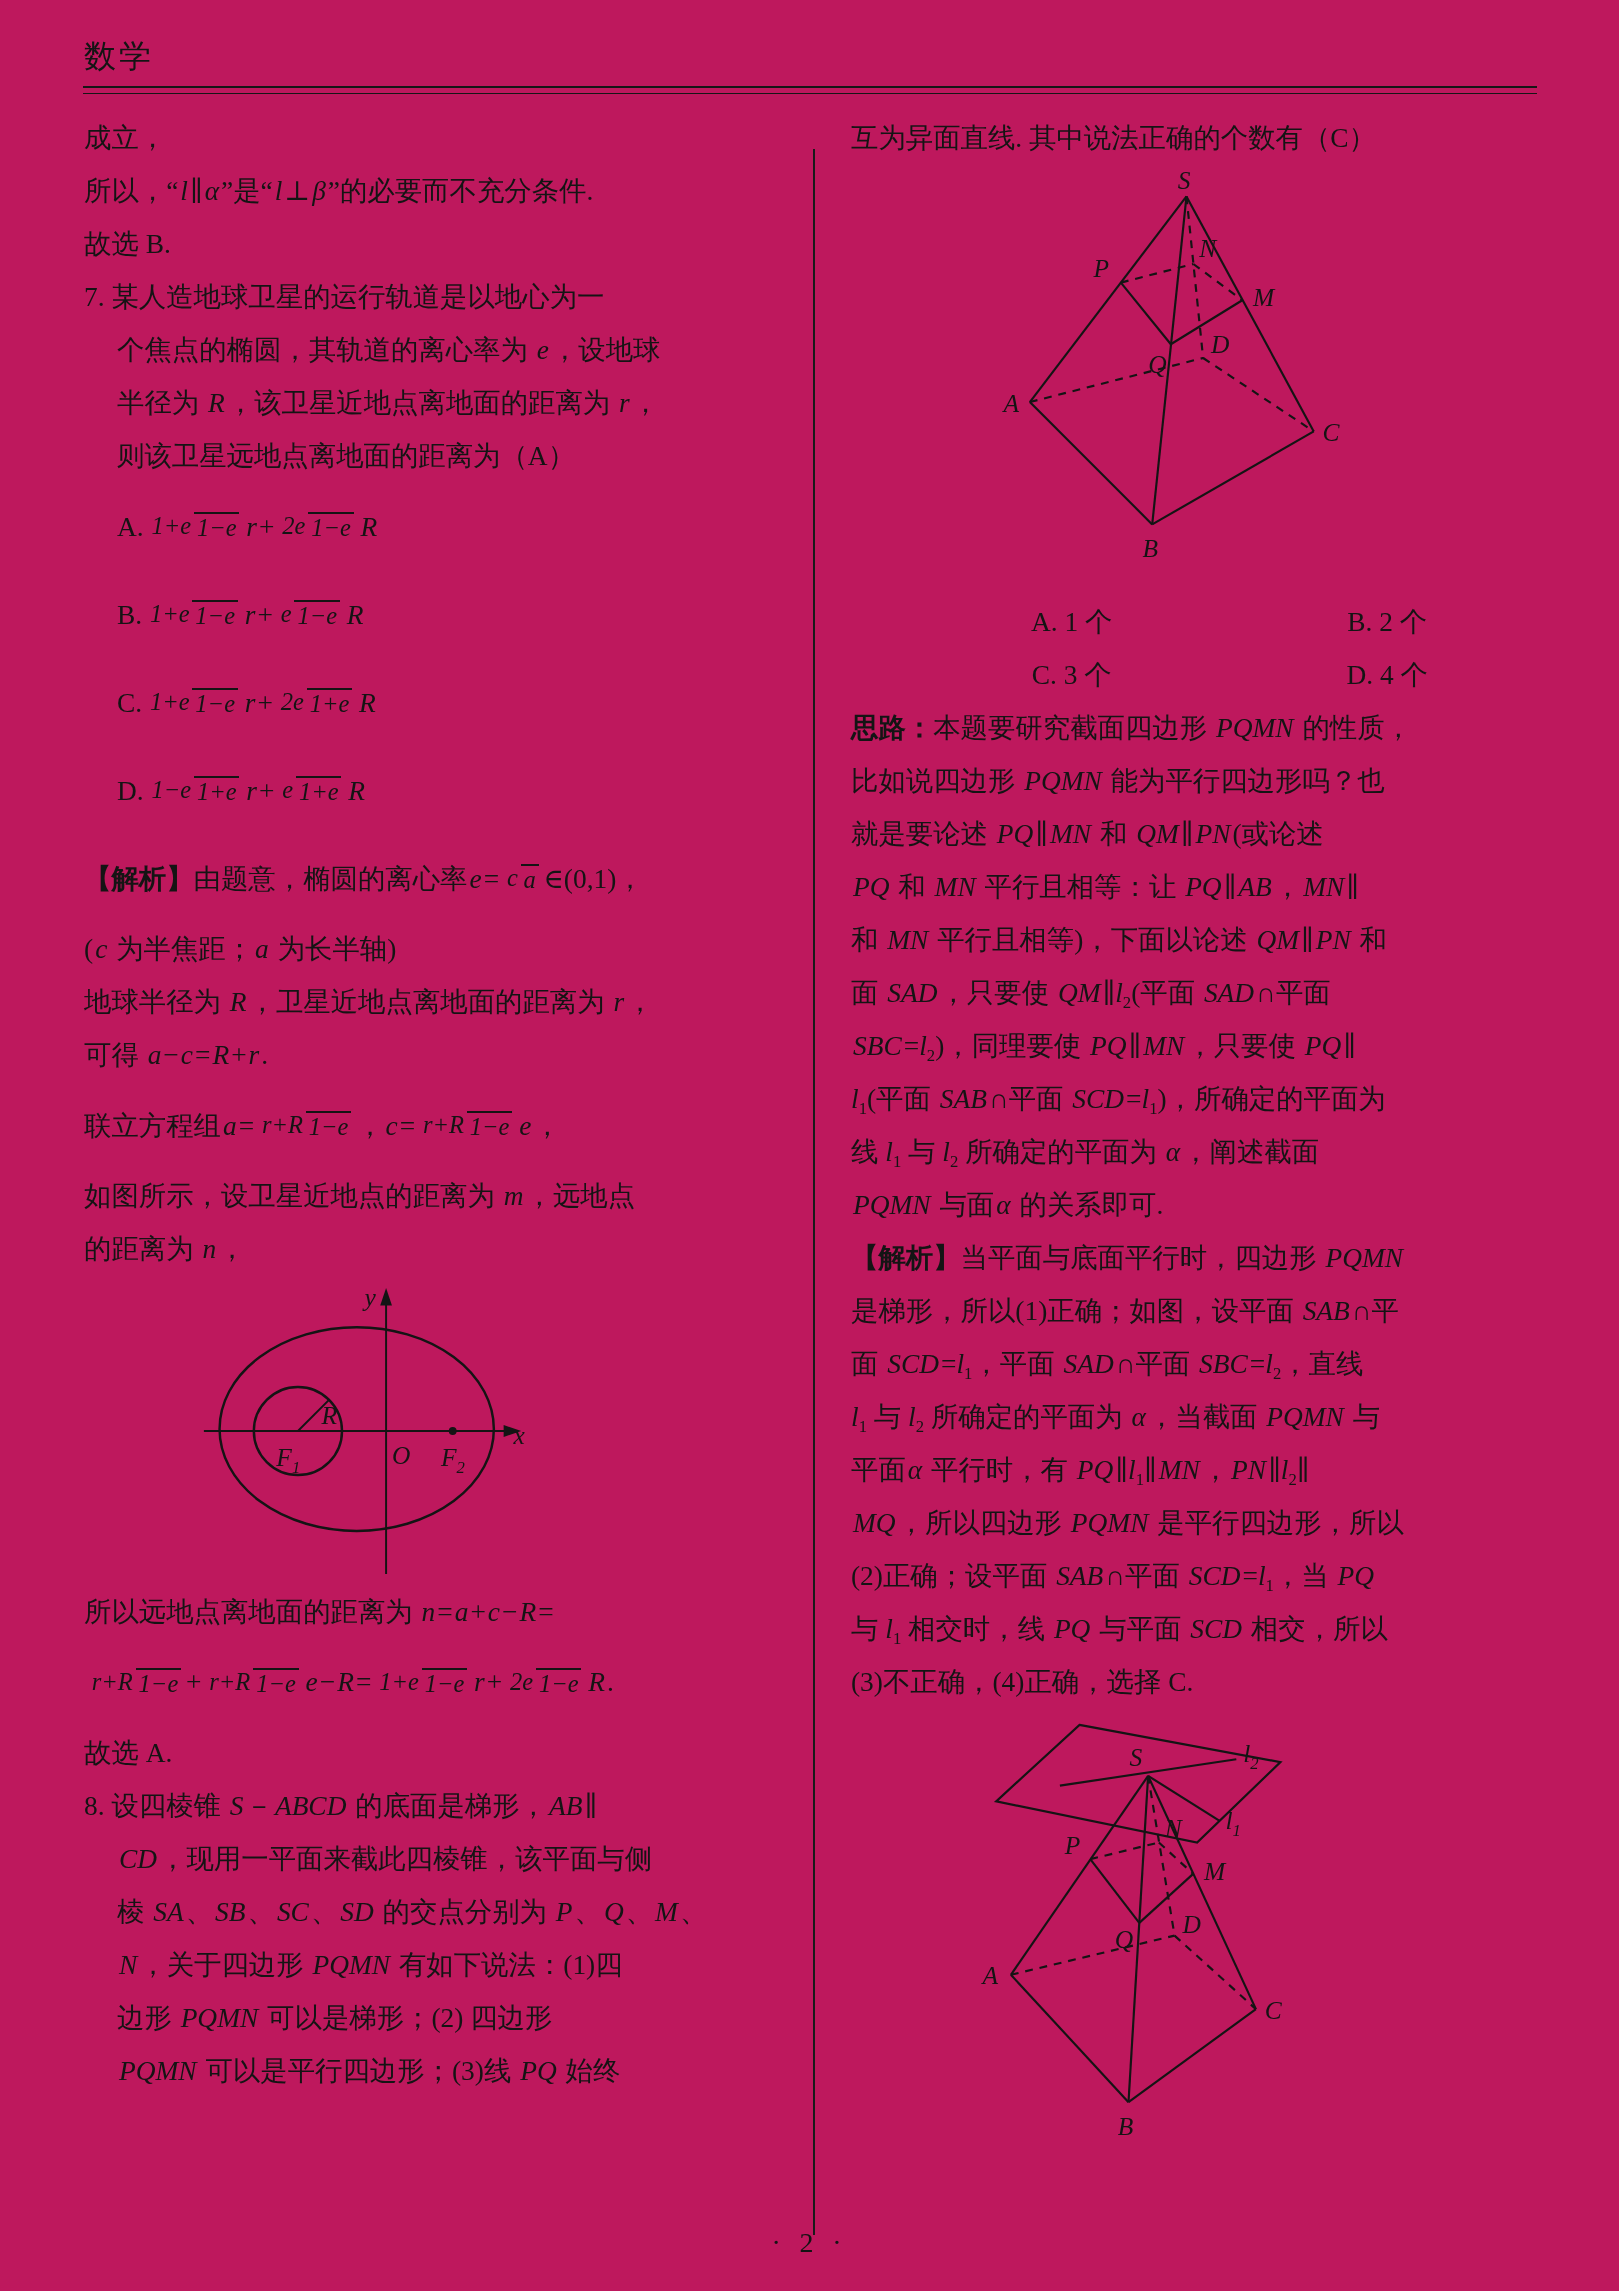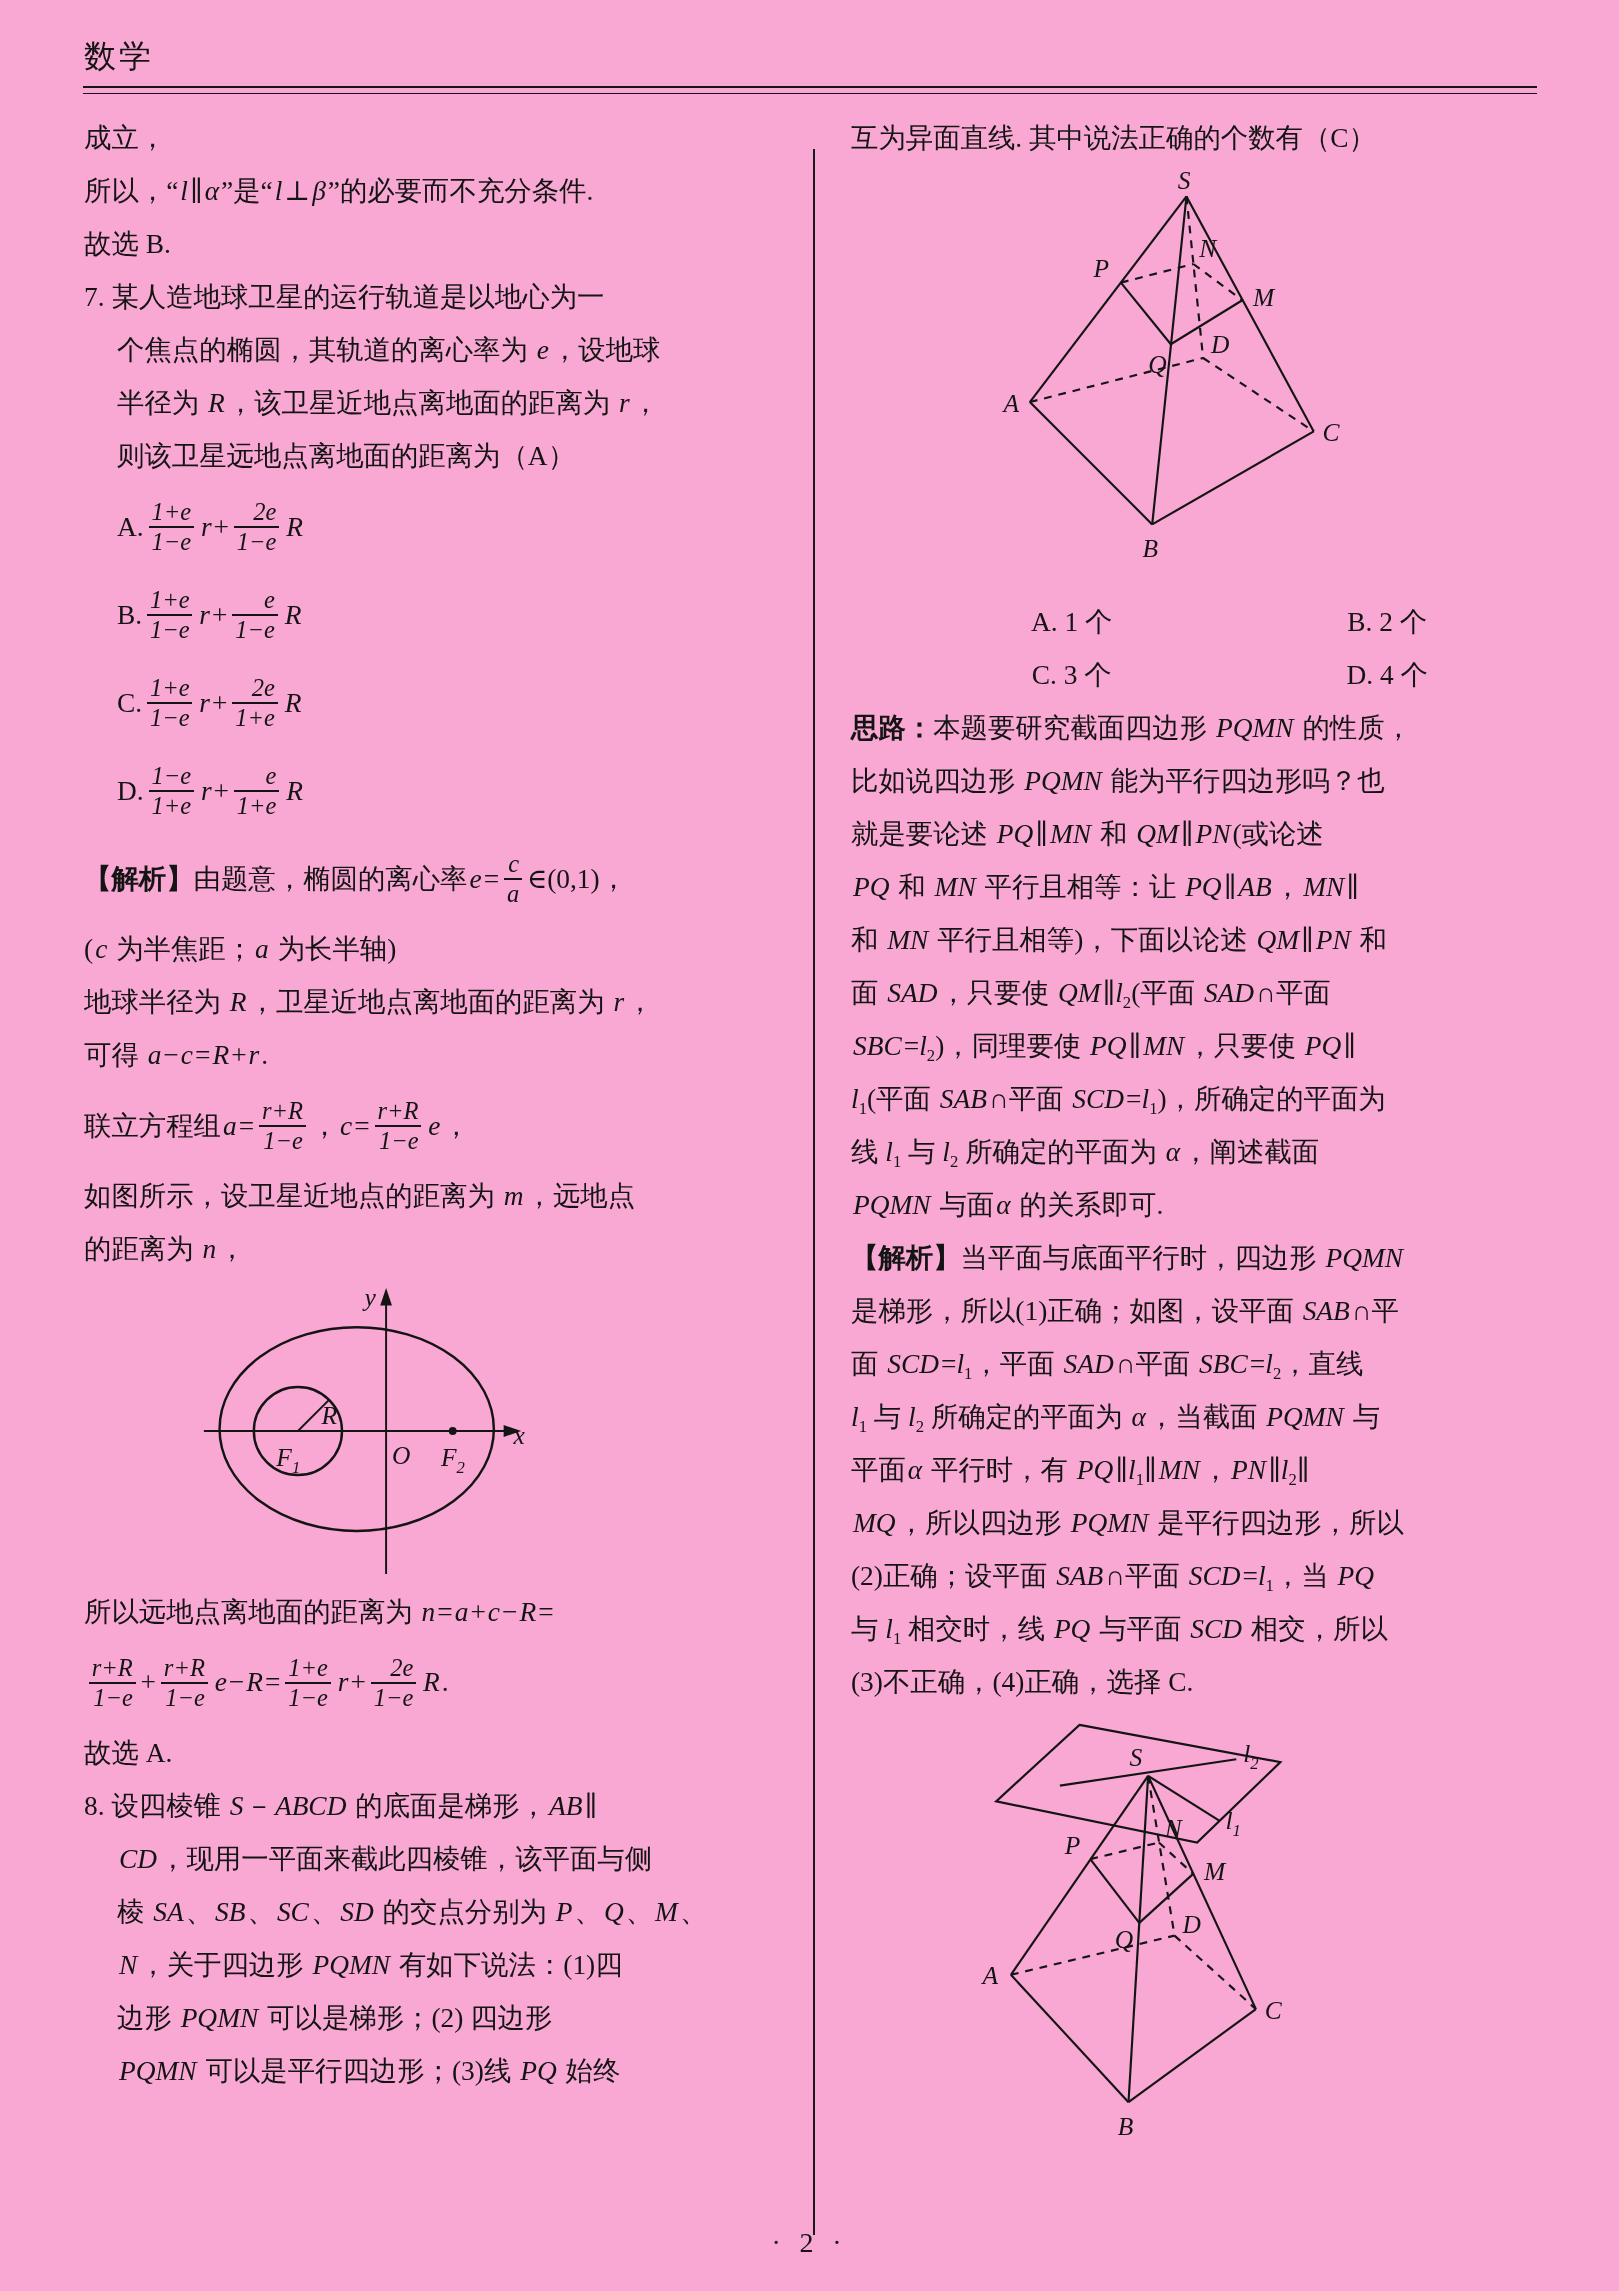--- a/index.html
+++ b/index.html
@@ -1,34 +1,34 @@
 <!DOCTYPE html>
 <html><head>
 <meta charset="utf-8">
 <style>
   html,body{margin:0;padding:0;background:#e8e8e8;}
-  .page{position:relative;width:1619px;height:2292px;background:#f9a8d4;
+  .page{position:relative;width:1619px;height:2292px;background:#be185d;
         font-family:"Liberation Serif","DejaVu Serif",serif;color:#141414;
         font-size:27.4px;overflow:hidden;}
   .doc-title{position:absolute;left:84px;top:35px;font-size:32px;letter-spacing:2.9px;}
   .double-rule{position:absolute;left:83px;top:86px;width:1454px;height:4.9px;
                border-top:2.9px solid #161616;border-bottom:1px solid #161616;}
   .divider{position:absolute;left:813px;top:149px;width:2px;height:2086px;background:#1a1a1a;}
   .col{position:absolute;top:112px;}
   .col-left{left:84px;width:469px;}
   .col-right{left:851px;width:694px;}
   .line{min-height:53px;line-height:53px;white-space:nowrap;}
   .line.ind{padding-left:33px;}
   .line.tall{height:88px;display:flex;align-items:center;}
   .line.split{display:flex;}
   .optrow{display:flex;padding-left:63px;text-align:center;}
   .optcell{width:343px;}
   .math{font-style:italic;padding:0 2px;}
   .bold{font-weight:bold;}
-  .frac{display:inline-flex;flex-direction:column;text-align:right;vertical-align:middle;
+  .frac{display:inline-flex;text-align:center;vertical-align:middle;
         margin:0 4.9px;font-style:italic;font-size:24.5px;line-height:28px;}
   .frac .den{border-top:2px solid #141414;padding:0 2.9px;}
   .frac .num{padding:0 2.9px;}
   .msub i{font-style:italic;}
   .msub sub{font-size:16.7px;line-height:0;}
   .figure{position:relative;}
   .figure svg{display:block;}
   .fig-ellipse{margin:7.8px 0 7.8px 114px;}
   .fig-pyr1{margin:2px 0 2px 125px;}
   .fig-pyr2{margin:5.9px 0 0 106px;}

